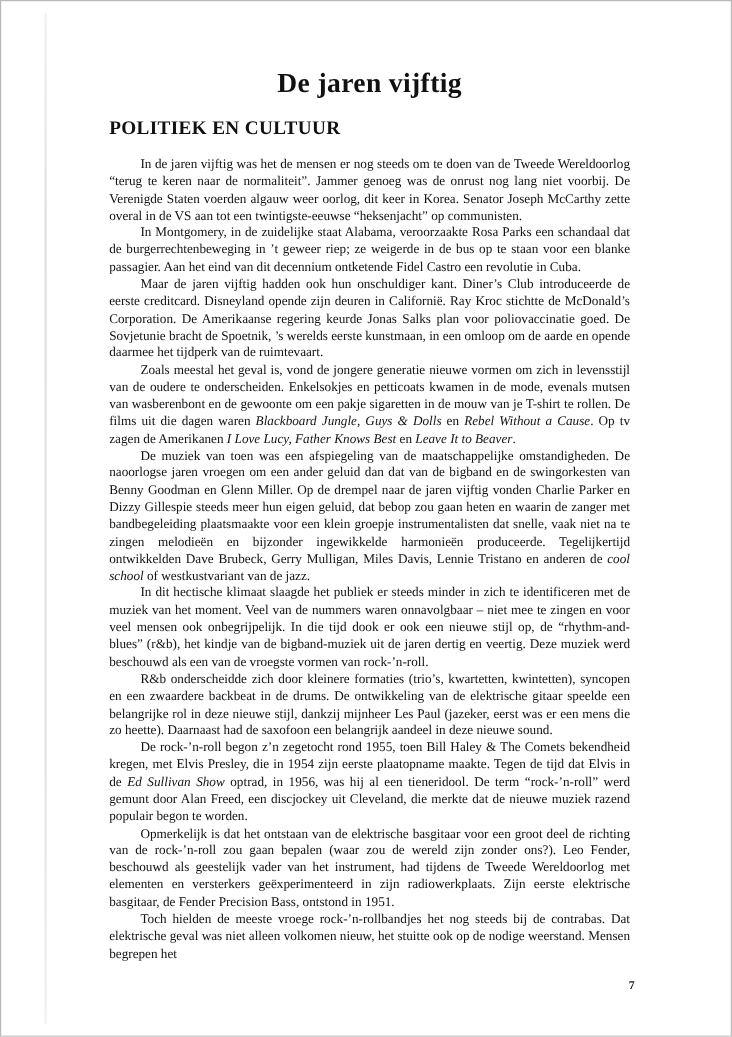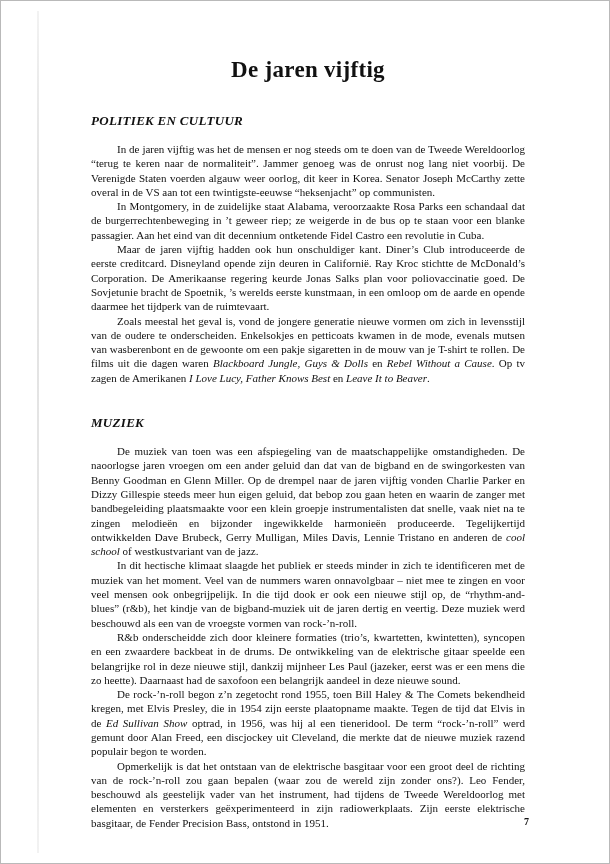--- a/index.html
+++ b/index.html
@@ -25,32 +25,31 @@
     width: 2px;
     background: linear-gradient(to bottom, #f2f2f2, #e2e2e2 20%, #e6e6e6 80%, #f2f2f2);
   }
   .content {
     position: absolute;
     left: 90px;
     top: 56px;
     width: 434px;
   }
   .title {
-    margin: 0 0 30px 0;
+    margin: 0 0 16px 0;
     text-align: center;
     font-size: 23px;
     font-weight: 700;
     letter-spacing: 0.3px;
   }
   .heading {
     margin: 30px 0 13px 0;
-    font-size: 13px;
+    font-size: 16px;
     font-weight: 700;
     letter-spacing: 0.3px;
-    font-style: italic;
   }
   [data-name="page-content"] > .heading:first-child {
     margin-top: 0;
   }
   .para {
     margin: 0;
     font-size: 11px;
     line-height: 1.3;
     text-align: justify;
     text-indent: 26px;
@@ -73,22 +72,22 @@
 <div class="page" data-name="book-page">
   <div class="scan-line" data-name="scan-edge-artifact"></div>
   <div class="content" data-name="page-content-wrapper">
     <h1 class="title" data-name="page-title">De jaren vijftig</h1>
     <div data-name="page-content">
         <h2 class="heading" data-name="section-heading">POLITIEK EN CULTUUR</h2>
         <p class="para" data-name="paragraph"><span data-name="text-segment">In de jaren vijftig was het de mensen er nog steeds om te doen van de Tweede Wereldoorlog “terug te keren naar de normaliteit”. Jammer genoeg was de onrust nog lang niet voorbij. De Verenigde Staten voerden algauw weer oorlog, dit keer in Korea. Senator Joseph McCarthy zette overal in de VS aan tot een twintigste-eeuwse “heksenjacht” op communisten.</span></p>
         <p class="para" data-name="paragraph"><span data-name="text-segment">In Montgomery, in de zuidelijke staat Alabama, veroorzaakte Rosa Parks een schandaal dat de burgerrechtenbeweging in ’t geweer riep; ze weigerde in de bus op te staan voor een blanke passagier. Aan het eind van dit decennium ontketende Fidel Castro een revolutie in Cuba.</span></p>
         <p class="para" data-name="paragraph"><span data-name="text-segment">Maar de jaren vijftig hadden ook hun onschuldiger kant. Diner’s Club introduceerde de eerste creditcard. Disneyland opende zijn deuren in Californië. Ray Kroc stichtte de McDonald’s Corporation. De Amerikaanse regering keurde Jonas Salks plan voor poliovaccinatie goed. De Sovjetunie bracht de Spoetnik, ’s werelds eerste kunstmaan, in een omloop om de aarde en opende daarmee het tijdperk van de ruimtevaart.</span></p>
         <p class="para" data-name="paragraph"><span data-name="text-segment">Zoals meestal het geval is, vond de jongere generatie nieuwe vormen om zich in levensstijl van de oudere te onderscheiden. Enkelsokjes en petticoats kwamen in de mode, evenals mutsen van wasberenbont en de gewoonte om een pakje sigaretten in de mouw van je T-shirt te rollen. De films uit die dagen waren </span><span data-name="italic-text-segment" class="italic">Blackboard Jungle, Guys &amp; Dolls</span><span data-name="text-segment"> en </span><span data-name="italic-text-segment" class="italic">Rebel Without a Cause</span><span data-name="text-segment">. Op tv zagen de Amerikanen </span><span data-name="italic-text-segment" class="italic">I Love Lucy, Father Knows Best</span><span data-name="text-segment"> en </span><span data-name="italic-text-segment" class="italic">Leave It to Beaver</span><span data-name="text-segment">.</span></p>
-        <h2 class="heading" data-name="section-heading">MUZIEK</h2>
         <p class="para" data-name="paragraph"><span data-name="text-segment">De muziek van toen was een afspiegeling van de maatschappelijke omstandigheden. De naoorlogse jaren vroegen om een ander geluid dan dat van de bigband en de swingorkesten van Benny Goodman en Glenn Miller. Op de drempel naar de jaren vijftig vonden Charlie Parker en Dizzy Gillespie steeds meer hun eigen geluid, dat bebop zou gaan heten en waarin de zanger met bandbegeleiding plaatsmaakte voor een klein groepje instrumentalisten dat snelle, vaak niet na te zingen melodieën en bijzonder ingewikkelde harmonieën produceerde. Tegelijkertijd ontwikkelden Dave Brubeck, Gerry Mulligan, Miles Davis, Lennie Tristano en anderen de </span><span data-name="italic-text-segment" class="italic">cool school</span><span data-name="text-segment"> of westkustvariant van de jazz.</span></p>
         <p class="para" data-name="paragraph"><span data-name="text-segment">In dit hectische klimaat slaagde het publiek er steeds minder in zich te identificeren met de muziek van het moment. Veel van de nummers waren onnavolgbaar – niet mee te zingen en voor veel mensen ook onbegrijpelijk. In die tijd dook er ook een nieuwe stijl op, de “rhythm-and-blues” (r&amp;b), het kindje van de bigband-muziek uit de jaren dertig en veertig. Deze muziek werd beschouwd als een van de vroegste vormen van rock-’n-roll.</span></p>
         <p class="para" data-name="paragraph"><span data-name="text-segment">R&amp;b onderscheidde zich door kleinere formaties (trio’s, kwartetten, kwintetten), syncopen en een zwaardere backbeat in de drums. De ontwikkeling van de elektrische gitaar speelde een belangrijke rol in deze nieuwe stijl, dankzij mijnheer Les Paul (jazeker, eerst was er een mens die zo heette). Daarnaast had de saxofoon een belangrijk aandeel in deze nieuwe sound.</span></p>
         <p class="para" data-name="paragraph"><span data-name="text-segment">De rock-’n-roll begon z’n zegetocht rond 1955, toen Bill Haley &amp; The Comets bekendheid kregen, met Elvis Presley, die in 1954 zijn eerste plaatopname maakte. Tegen de tijd dat Elvis in de </span><span data-name="italic-text-segment" class="italic">Ed Sullivan Show</span><span data-name="text-segment"> optrad, in 1956, was hij al een tieneridool. De term “rock-’n-roll” werd gemunt door Alan Freed, een discjockey uit Cleveland, die merkte dat de nieuwe muziek razend populair begon te worden.</span></p>
         <p class="para" data-name="paragraph"><span data-name="text-segment">Opmerkelijk is dat het ontstaan van de elektrische basgitaar voor een groot deel de richting van de rock-’n-roll zou gaan bepalen (waar zou de wereld zijn zonder ons?). Leo Fender, beschouwd als geestelijk vader van het instrument, had tijdens de Tweede Wereldoorlog met elementen en versterkers geëxperimenteerd in zijn radiowerkplaats. Zijn eerste elektrische basgitaar, de Fender Precision Bass, ontstond in 1951.</span></p>
+        <p class="para" data-name="paragraph"><span data-name="text-segment">Toch hielden de meeste vroege rock-’n-rollbandjes het nog steeds bij de contrabas. Dat elektrische geval was niet alleen volkomen nieuw, het stuitte ook op de nodige weerstand. Mensen begrepen het</span></p>
       </div>
   </div>
   <div class="page-number" data-name="page-number">7</div>
 </div>
 
 </body></html>

